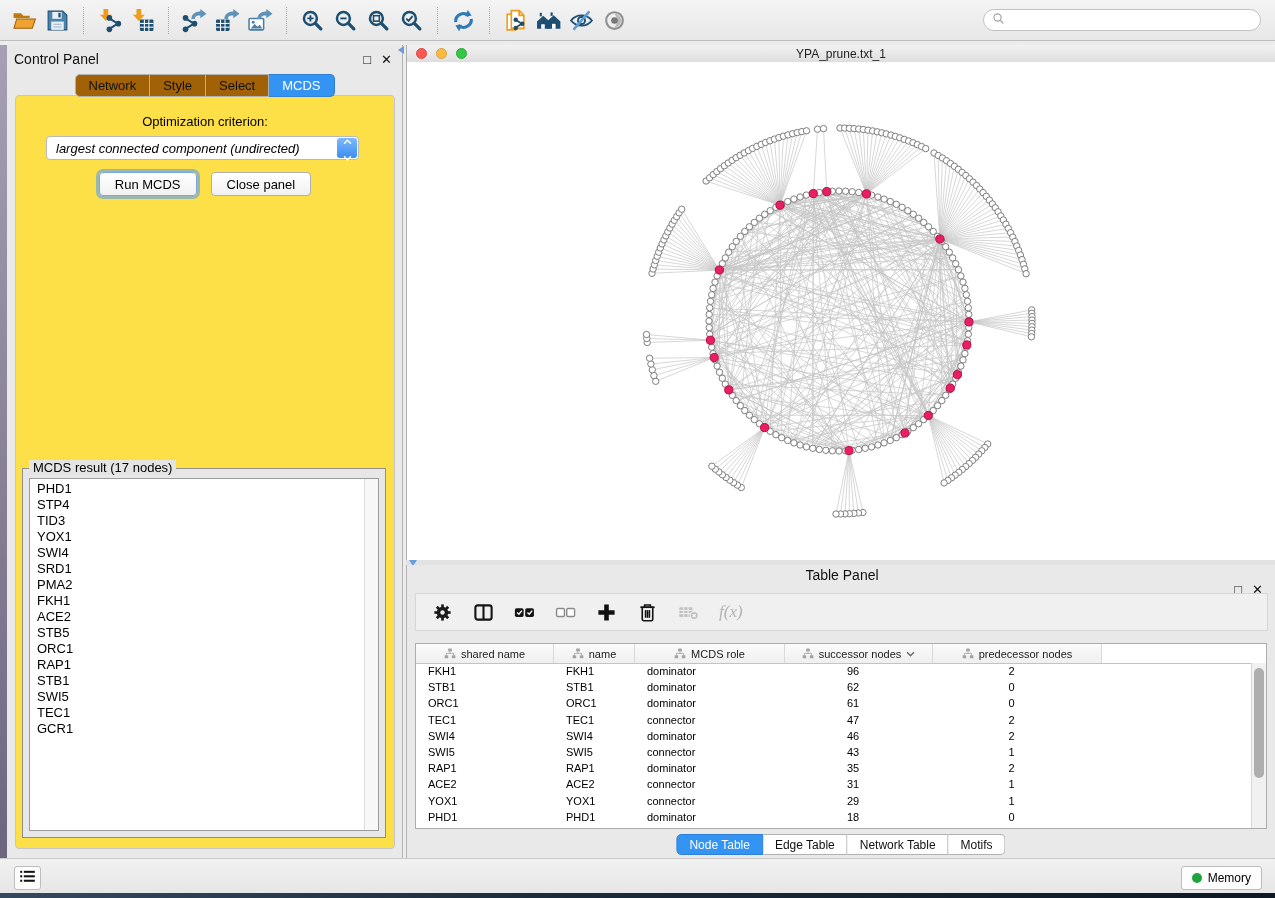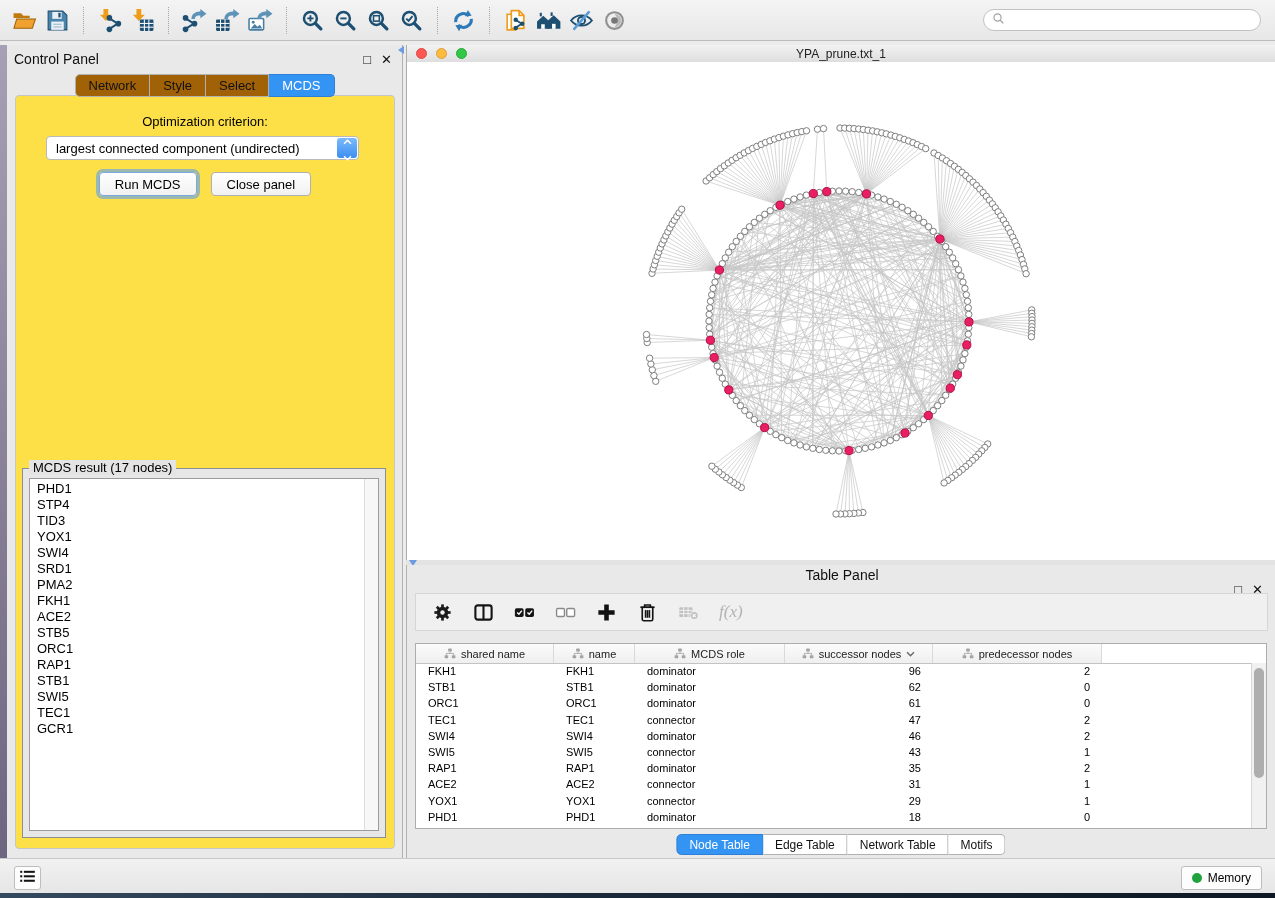--- a/index.html
+++ b/index.html
@@ -36,21 +36,21 @@
   .seg-tab{height:21px;padding:0 13px;background:#a16207;border:1px solid #b1b1b1;border-left:none;
            font-size:13px;display:flex;align-items:center;color:#111;cursor:default;white-space:nowrap;}
   .seg-tab:first-child{border-left:1px solid #b1b1b1;border-radius:5px 0 0 5px;}
   .seg-tab:last-child{border-radius:0 5px 5px 0;}
   .seg-tab.active{background:var(--accent);border-color:#2f7fd6;color:#fff;}
   .control-content{position:absolute;left:8px;top:50px;width:380px;height:754px;box-sizing:border-box;
                    background:#fde047;border:1px solid #c6c6c6;border-radius:4px;}
   .opt-label{position:absolute;left:0;right:0;top:18px;text-align:center;font-size:13px;color:#000;}
   .dropdown{position:absolute;left:30px;top:40px;width:313px;height:24px;box-sizing:border-box;
             background:#fff;border:1px solid #b9b9b9;border-radius:4px;display:flex;align-items:center;
-            font-size:13px;color:#000;padding-left:9px;}
+            font-size:13px;color:#000;padding-left:9px;font-style:italic;}
   .dd-stepper{position:absolute;right:1px;top:1px;bottom:1px;width:20px;border-radius:3px;
               background:linear-gradient(#7cbafc,#3b8ef0);display:flex;flex-direction:column;
               align-items:center;justify-content:center;gap:1px;}
   .dd-stepper svg{width:9px;height:6px;}
   .btn-row{position:absolute;left:0;right:0;top:76px;display:flex;justify-content:center;gap:14px;}
   .btn{background:linear-gradient(#ffffff,#f1f1f1);border:1px solid #b0b0b0;border-radius:4px;
        font-size:13px;height:24px;padding:0 15px;font-family:inherit;color:#000;}
   .btn.focused{box-shadow:0 0 0 3px rgba(90,157,245,.6);border-color:#7aa7e0;}
   .groupbox{position:absolute;left:6px;top:372px;width:364px;height:370px;box-sizing:border-box;
             border:1px solid #8f8f8f;background:#e7e7e7;}
@@ -96,21 +96,21 @@
   .thead{display:flex;height:19px;border-bottom:1px solid #c3c3c3;}
   .th{display:flex;align-items:center;justify-content:center;gap:5px;box-sizing:border-box;
       border-right:1px solid #d9d9d9;background:linear-gradient(#fbfbfb,#efefef);
       font-size:11px;color:#222;flex:none;}
   .th svg{flex:none;}
   .th-filler{flex:1;background:#fff;}
   .tbody{position:absolute;left:0;top:19px;right:14px;bottom:0;}
   .tr{display:flex;height:16.2px;align-items:center;}
   .td{box-sizing:border-box;font-size:11px;color:#000;flex:none;white-space:nowrap;overflow:hidden;}
   .td.left{padding-left:12px;text-align:left;}
-  .td.right{padding-right:12px;text-align:right;}
+  .td.right{padding-right:12px;text-align:center;}
   .v-scroll{position:absolute;right:0;top:19px;bottom:0;width:14px;background:#f1f1f1;
             border-left:1px solid #d7d7d7;}
   .v-thumb{position:absolute;left:2px;right:2px;top:5px;height:110px;background:#aeaeae;border-radius:5px;}
   .bottom-tabs{position:absolute;left:50%;transform:translateX(-50%);top:269px;display:flex;}
   .bottom-tabs .seg-tab{font-size:12px;height:19px;padding:0 12px;background:#fff;}
   .bottom-tabs .seg-tab.active{background:var(--accent);color:#fff;}
   
   .status-bar{position:absolute;left:0;top:858px;width:1275px;height:35px;box-sizing:border-box;
               background:linear-gradient(#f1f1f1,#e6e6e6);border-top:1px solid #c9c9c9;}
   .status-left-btn{position:absolute;left:14px;top:7px;width:25px;height:22px;background:#fdfdfd;

